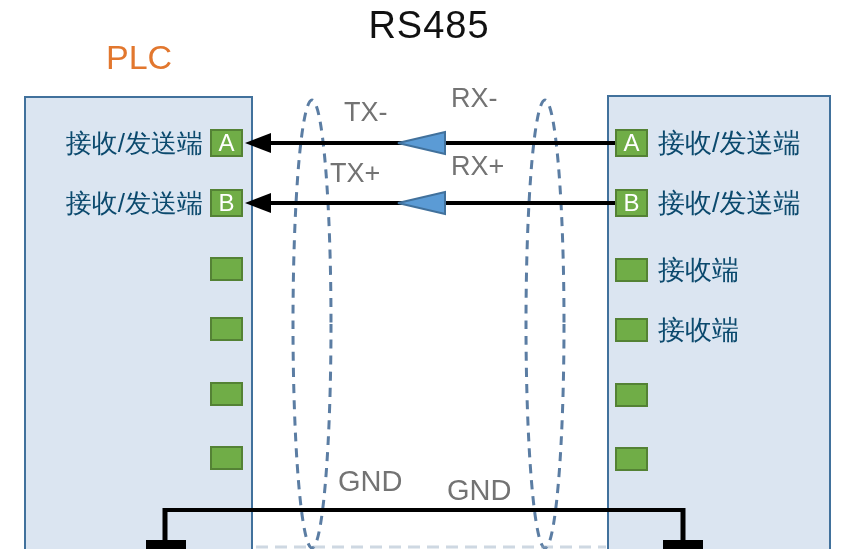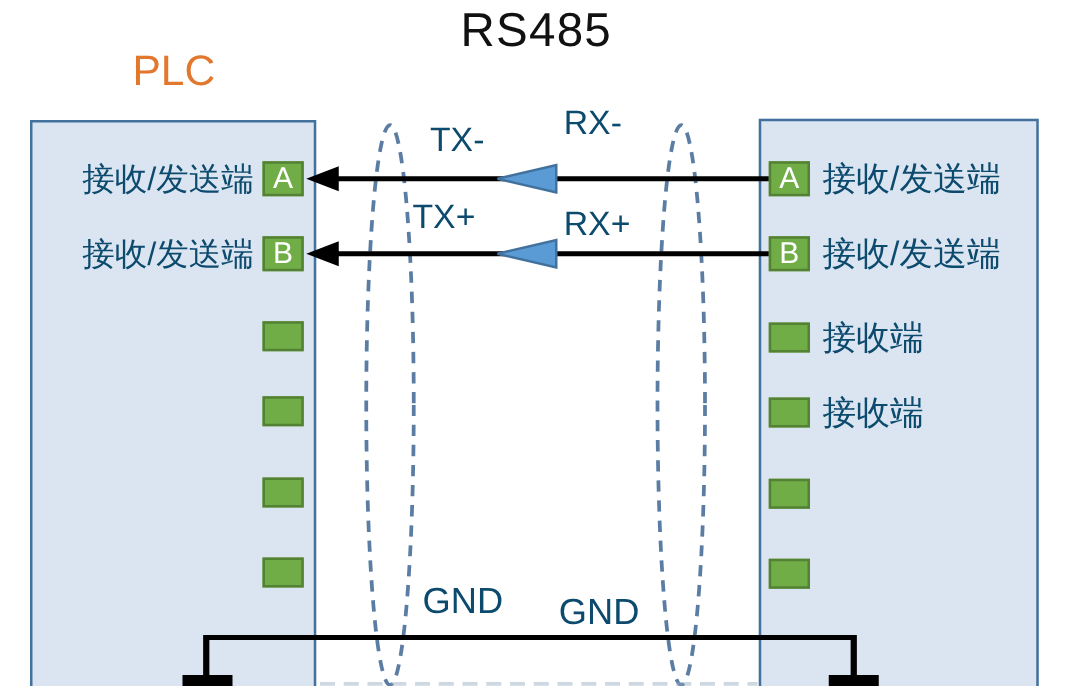--- a/index.html
+++ b/index.html
@@ -43,21 +43,21 @@
     display:flex;align-items:center;justify-content:center;
     color:#ffffff;font-size:24px;line-height:1;
   }
   .term{width:33px;}
   .term-label{
     z-index:3;color:#0c4a6e;height:32px;line-height:32px;white-space:nowrap;
   }
   .term-label.left-side{left:28px;width:175px;text-align:right;font-size:26px;}
   .term-label.right-side{left:658px;width:185px;text-align:left;font-size:27px;}
   .wire-label{
-    z-index:4;color:#0c4a6e;white-space:nowrap;font-size:27px;line-height:1.1;
+    z-index:4;color:#737373;white-space:nowrap;font-size:27px;line-height:1.1;
   }
 </style>
 </head>
 <body>
 
 <div class="stage">
 
   <div class="abs diagram-title">RS485</div>
   <div class="abs device-name plc">PLC</div>
 
@@ -128,17 +128,17 @@
     </div>
 
   <div class="abs term-label right-side" style="top:127px;">接收/发送端</div>
   <div class="abs term-label right-side" style="top:187px;">接收/发送端</div>
   <div class="abs term-label right-side" style="top:254px;">接收端</div>
   <div class="abs term-label right-side" style="top:314px;">接收端</div>
 
   <div class="abs wire-label" style="left:344px;top:98px;">TX-</div>
   <div class="abs wire-label" style="left:451px;top:84px;">RX-</div>
   <div class="abs wire-label" style="left:330px;top:159px;">TX+</div>
-  <div class="abs wire-label" style="left:451px;top:165px;text-align:center;">RX+</div>
+  <div class="abs wire-label" style="left:451px;top:152px;text-align:center;">RX+</div>
   <div class="abs wire-label" style="left:338px;top:466px;font-size:29px;">GND</div>
   <div class="abs wire-label" style="left:447px;top:475px;font-size:29px;">GND</div>
 
 </div>
 
 </body></html>

